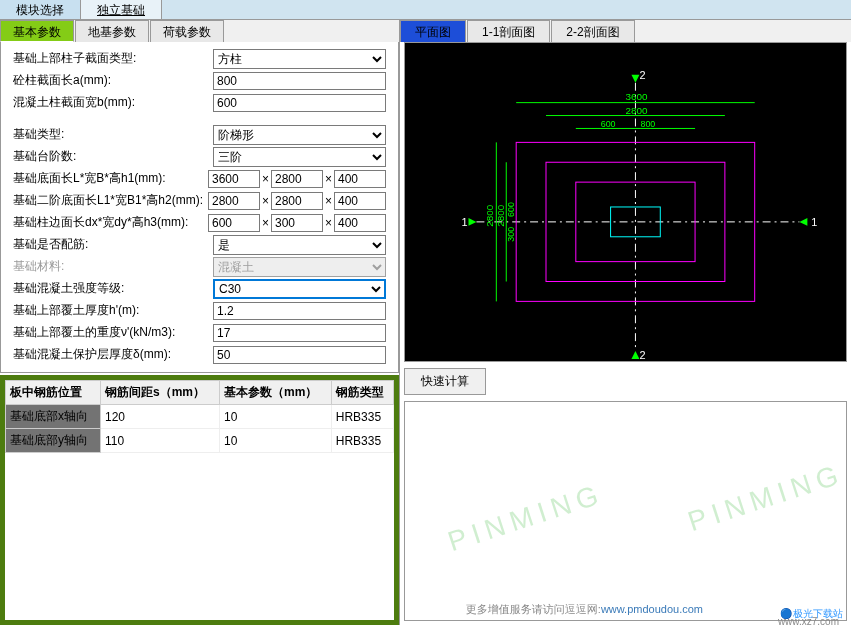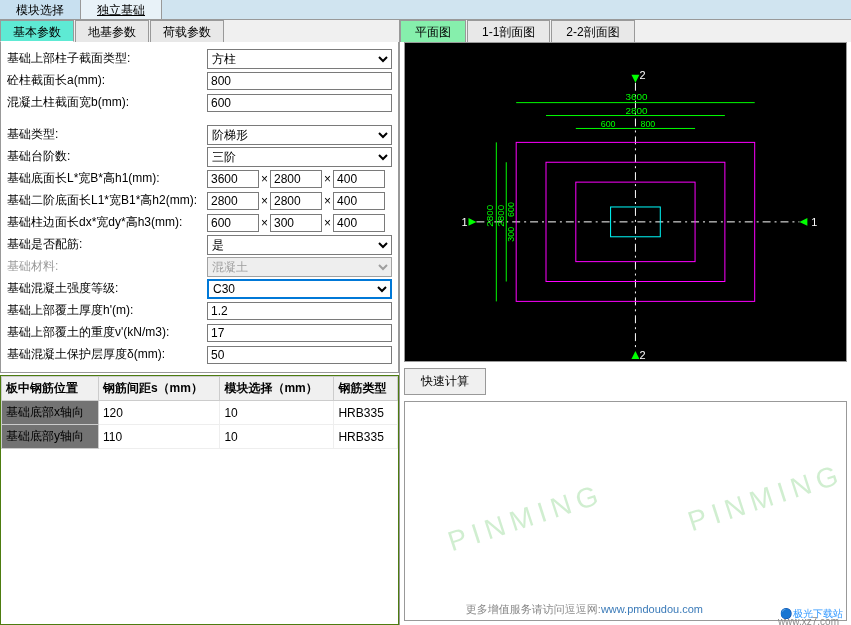--- a/index.html
+++ b/index.html
@@ -8,44 +8,44 @@
     .top-tabs { display: flex; background: #d0e4f0; border-bottom: 1px solid #999; height: 20px; }
     .top-tab { padding: 2px 16px; border-right: 1px solid #999; cursor: pointer; background: #c8e0f0; text-align: right; }
     .top-tab.active { background: #e8f2f8; text-decoration: underline; }
     
     .main { display: flex; height: 605px; }
     
     .left { width: 400px; border-right: 1px solid #999; display: flex; flex-direction: column; }
     
     .sub-tabs { display: flex; height: 22px; background: #f0f0f0; }
     .sub-tab { padding: 3px 12px; border: 1px solid #999; border-bottom: none; margin-right: 1px; cursor: pointer; background: #e8e8e8; font-size: 12px; }
-    .sub-tab.active { background: #5eead4; border-bottom: 1px solid #fff; }
-    
-    .params { padding: 6px 6px; border: 1px solid #999; border-top: none; }
+    .sub-tab.active { background: #84cc16; border-bottom: 1px solid #fff; }
+    
+    .params { padding: 6px 12px; border: 1px solid #999; border-top: none; }
     .row { display: flex; align-items: center; height: 21px; margin-bottom: 1px; }
     .row label { width: 200px; font-size: 12px; }
     .row label.disabled { color: #999; }
     .row input[type="text"] { flex: 1; height: 18px; border: 1px solid #7a7a7a; padding: 0 3px; font-size: 12px; }
     .row input.s { width: 52px; flex: none; }
     .row select { flex: 1; height: 20px; border: 1px solid #7a7a7a; font-size: 12px; background: #fff; }
     .row select.highlight { border: 2px solid #0078d7; }
     .row select:disabled { background: #e8e8e8; color: #777; }
     .mult { padding: 0 2px; }
     
-    .rebar-table { border: 1px solid #4d7c0f; flex: 1; margin-top: 2px; overflow: hidden; }
+    .rebar-table { border: 5px solid #4d7c0f; flex: 1; margin-top: 2px; overflow: hidden; }
     .rebar-table table { width: 100%; border-collapse: collapse; font-size: 12px; }
     .rebar-table th { background: #f0f0f0; border: 1px solid #ccc; padding: 3px 4px; font-weight: bold; text-align: left; }
     .rebar-table td { border: 1px solid #eee; padding: 3px 4px; }
     .rebar-table td:first-child { background: #737373; border: 1px solid #ccc; }
     
     .right { flex: 1; display: flex; flex-direction: column; }
     
     .view-tabs { display: flex; height: 22px; background: #f0f0f0; }
     .view-tab { padding: 3px 14px; border: 1px solid #999; border-bottom: none; margin-right: 1px; cursor: pointer; background: #e8e8e8; }
-    .view-tab.active { background: #86efac; }
+    .view-tab.active { background: #1d4ed8; }
     
     .canvas { flex: 0 0 320px; background: #000; border: 1px solid #999; position: relative; overflow: hidden; margin: 0 4px; }
     .canvas svg { width: 100%; height: 100%; }
     
     .calc-btn-area { padding: 6px 4px; }
     .calc-btn { padding: 4px 16px; border: 1px solid #999; background: #f0f0f0; cursor: pointer; font-size: 12px; }
     
     .output { flex: 1; border: 1px solid #999; margin: 0 4px 4px 4px; position: relative; overflow: hidden; background: #fff; }
     .wm { position: absolute; font-size: 28px; letter-spacing: 6px; color: rgba(100,200,100,0.3); transform: rotate(-18deg); font-family: Arial; pointer-events: none; }
     
@@ -140,21 +140,21 @@
         <input type="text" value="50" style="">
       </div>
     </div>
 
     <div class="rebar-table">
       <table>
         <thead>
             <tr>
           <th>板中钢筋位置</th>
           <th>钢筋间距s（mm）</th>
-          <th>模块选择（mm）</th>
+          <th>基本参数（mm）</th>
           <th>钢筋类型</th>
         </tr>
           </thead>
         <tbody>
           <tr>
             <td>基础底部x轴向</td>
             <td>120</td>
             <td>10</td>
             <td>HRB335</td>
           </tr>

